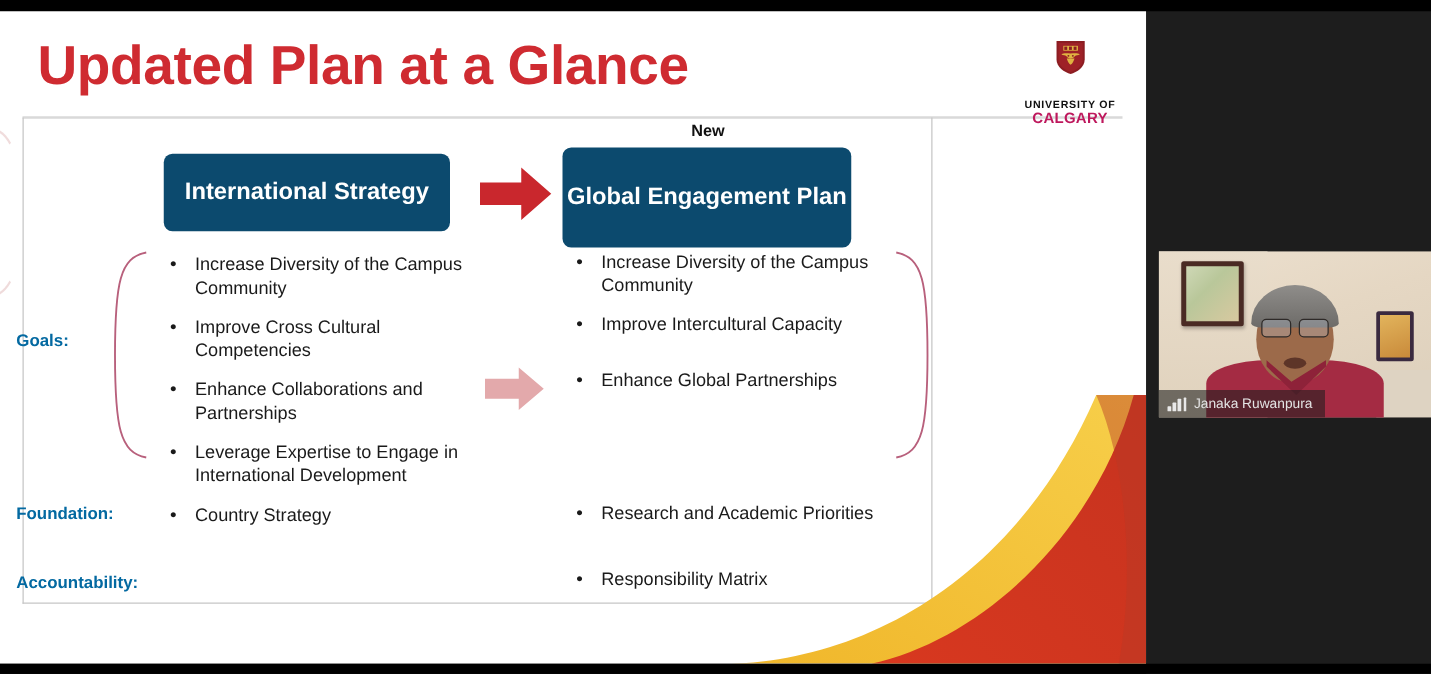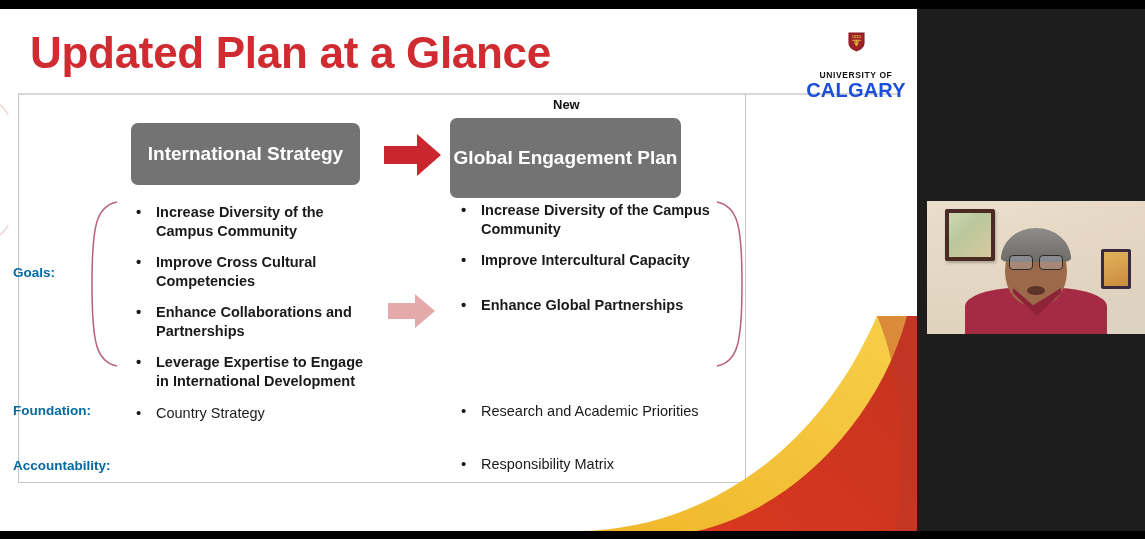--- a/index.html
+++ b/index.html
@@ -23,29 +23,29 @@
       font-family:"Liberation Sans",sans-serif;}
 
   .title-rule{position:absolute;left:18px;top:85px;width:880px;height:2px;
       background:#d9d9d9;}
 
   
   .logo{position:absolute;left:806px;top:24px;width:100px;height:68px;
         display:flex;flex-direction:column;align-items:center;}
   .shield{width:31px;height:36px;}
   .logo-l1{font-size:8.5px;font-weight:bold;letter-spacing:.6px;color:#111;margin-top:18px;}
-  .logo-l2{font-size:20px;font-weight:bold;letter-spacing:.2px;color:#1d4ed8;line-height:1;}
+  .logo-l2{font-size:12px;font-weight:bold;letter-spacing:.2px;color:#be185d;line-height:1;}
 
   
   #box{position:absolute;left:18px;top:86px;width:728px;height:389px;
        border:1px solid #c6c6c6;border-top:none;box-sizing:border-box;background:transparent;}
 
   
   .new-label{position:absolute;left:553px;top:89px;font-size:13px;font-weight:bold;color:#111;}
-  .hdr-box{position:absolute;border-radius:7px;background:#737373;
+  .hdr-box{position:absolute;border-radius:7px;background:#0c4a6e;
       color:#fff;display:flex;align-items:center;justify-content:center;
       text-align:center;font-weight:bold;line-height:1.15;}
   #hdr-left{left:131px;top:115px;width:229px;height:62px;font-size:19px;}
   #hdr-right{left:450px;top:110px;width:231px;height:80px;font-size:19px;}
 
   .arrow{position:absolute;}
   #arrow-main{left:384px;top:124px;width:58px;height:46px;}
   #arrow-sub{left:388px;top:284px;width:48px;height:38px;}
 
   
@@ -53,21 +53,21 @@
   #brace-left{left:88px;top:192px;width:30px;height:168px;}
   #brace-right{left:716px;top:192px;width:30px;height:168px;}
 
   
   .row-label{position:absolute;font-size:13.5px;font-weight:bold;color:#0369a1;}
   #lbl-goals{left:13px;top:257px;}
   #lbl-foundation{left:13px;top:395px;}
   #lbl-accountability{left:13px;top:450px;}
 
   
-  ul.bl{list-style:none;margin:0;padding:0;position:absolute;font-weight:bold;}
+  ul.bl{list-style:none;margin:0;padding:0;position:absolute;}
   ul.bl li{position:relative;padding-left:26px;margin-bottom:13px;
       font-size:14.5px;line-height:1.28;color:#1a1a1a;}
   ul.bl li:before{content:"\2022";position:absolute;left:6px;top:-1px;
       font-size:15px;color:#1a1a1a;}
 
   #goals-left{left:130px;top:195px;width:250px;}
   #goals-right{left:455px;top:193px;width:265px;}
 
   .single-bullet{position:absolute;font-size:14.5px;color:#1a1a1a;padding-left:26px;}
   .single-bullet:before{content:"\2022";position:absolute;left:6px;top:-1px;font-size:15px;}
@@ -241,15 +241,24 @@
       <div class="t-shirt"></div>
       <div class="t-head"></div>
       <div class="t-hair"></div>
       <div class="t-glass">
           <i class="l"></i>
           <i class="r"></i>
         </div>
       <div class="t-mouth"></div>
       <div class="t-collar"></div>
     </div>
+    <div class="t-namebar">
+      <span class="t-bars">
+        <span></span>
+          <span></span>
+          <span></span>
+          <span></span>
+      </span>
+      <span class="t-name">Janaka Ruwanpura</span>
+    </div>
   </div>
 
 </div>
 
 </body></html>

